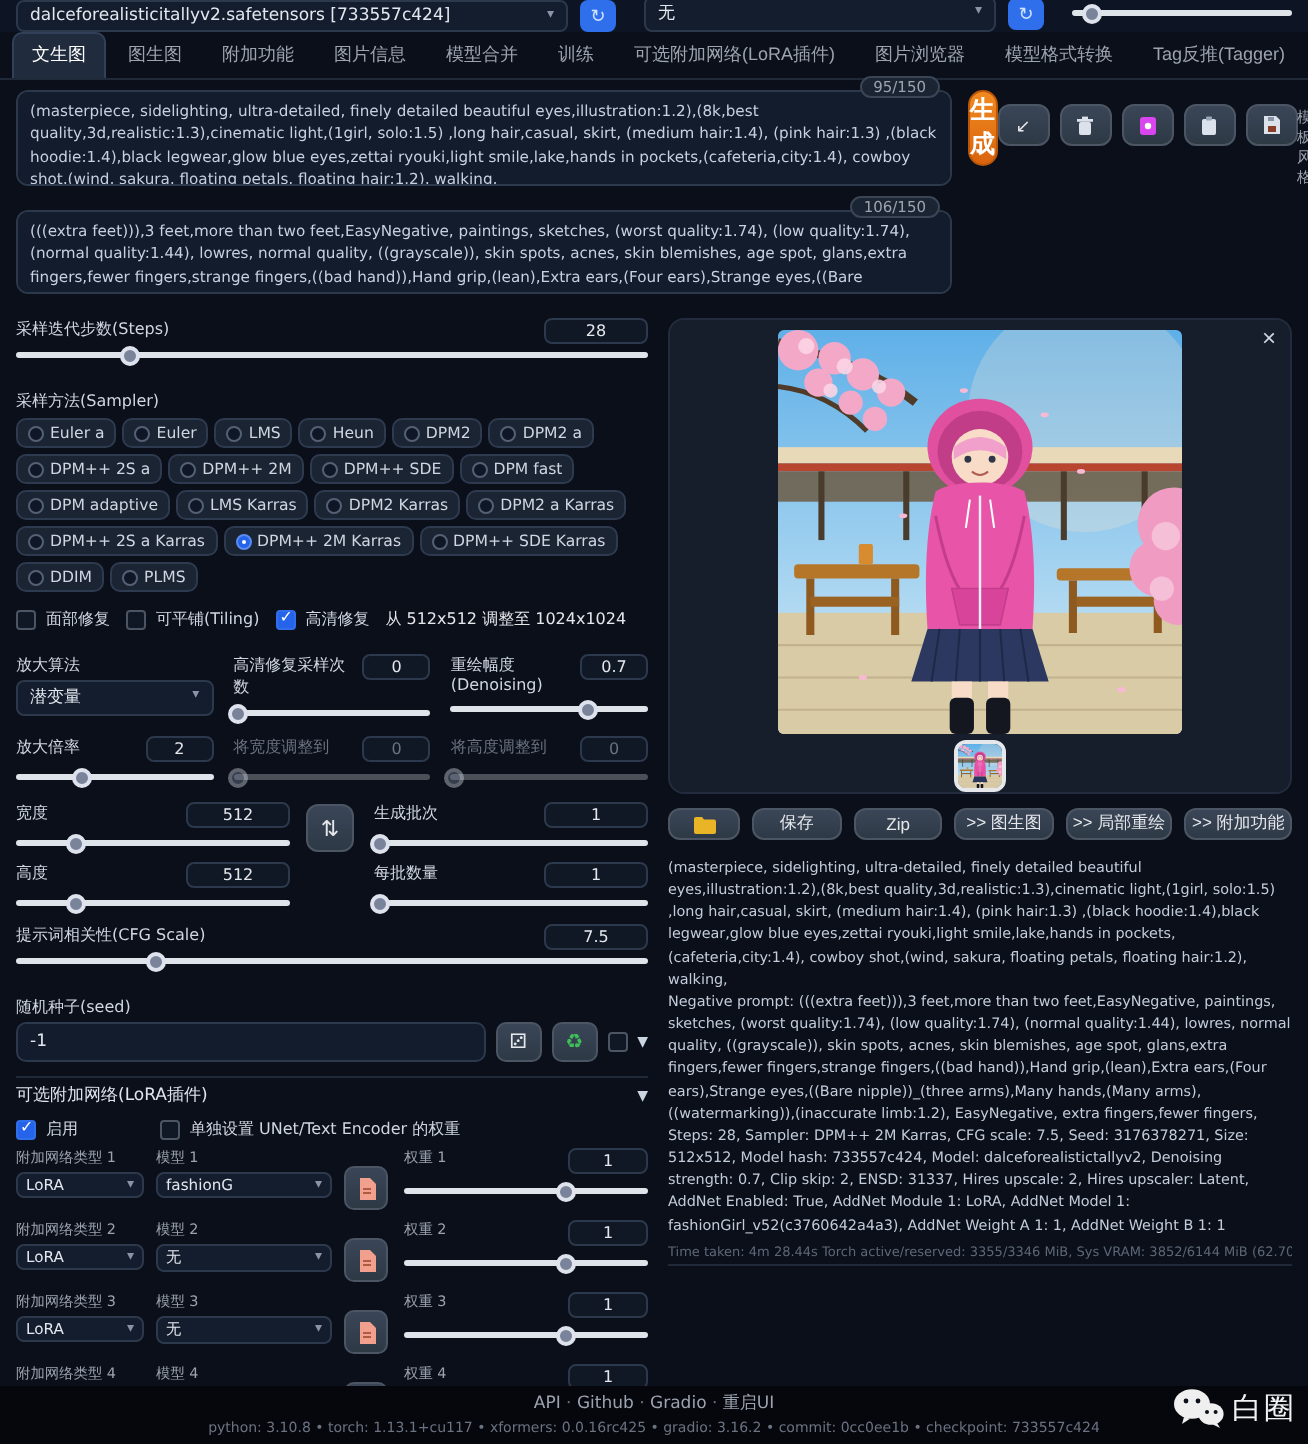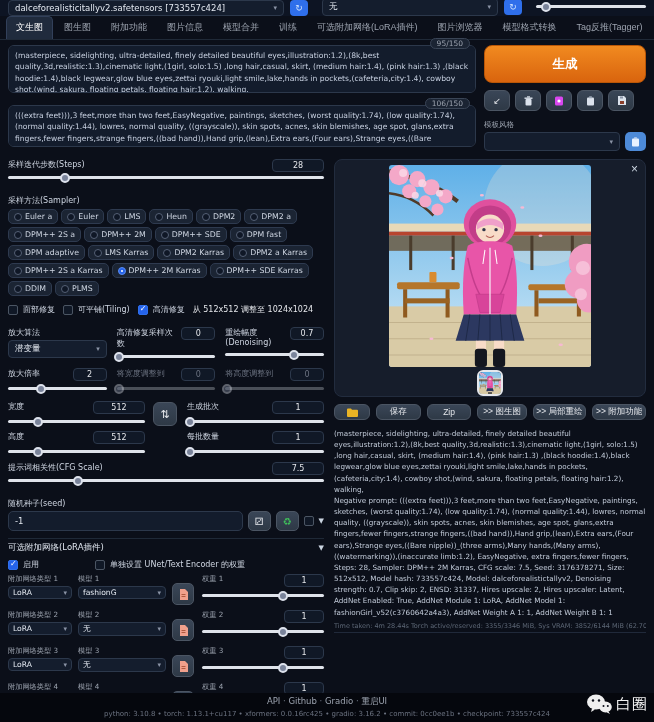--- a/index.html
+++ b/index.html
@@ -5,38 +5,38 @@
   *{box-sizing:border-box;margin:0;padding:0}
   html,body{background:#05070d}
   body{font-family:"DejaVu Sans","Liberation Sans",sans-serif}
   .page{position:relative;width:654px;height:722px;background:#0b0f19;color:#d1d5db;overflow:hidden;margin:0 auto}
 
   
   .topbar{display:flex;gap:14px;align-items:flex-end;height:16px;padding:0 8px;overflow:hidden;background:#0d1423}
   .tfield{display:flex;flex-direction:column}
   .tlabel{font-size:7.5px;color:#9ca3af;margin-bottom:1px;margin-top:-4px;white-space:nowrap}
   .ddrow{display:flex;align-items:center;gap:6px}
-  .dd{display:flex;align-items:center;justify-content:space-between;gap:5px;background:#141d2d;border:1px solid #2c384b;border-radius:4px;padding:2px 6px;color:#e3e8f0;font-size:8.5px;white-space:nowrap;overflow:hidden}
+  .dd{display:flex;justify-content:space-between;gap:5px;background:#141d2d;border:1px solid #2c384b;border-radius:4px;padding:2px 6px;color:#e3e8f0;font-size:8.5px;white-space:nowrap;overflow:hidden}
   .chev{color:#8b94a6;font-size:7px;flex:none}
   .bluebtn{width:18px;height:16px;border:none;border-radius:4px;background:#2f6feb;color:#cfe3ff;font-size:9px;line-height:14px;cursor:pointer;flex:none}
   .clipwrap{flex:1;max-width:230px;padding-bottom:4px}
 
   
   .tabs{display:flex;align-items:flex-end;gap:2px;padding:0 6px;border-bottom:1px solid #1f2937;background:#0b0f19;height:24px}
   .tab{padding:4px 9px 5px;font-size:9px;color:#9ca3af;background:transparent;border:none;cursor:pointer;white-space:nowrap}
   .tab.active{color:#fff;background:#202b3d;border:1px solid #32405a;border-bottom:none;border-radius:5px 5px 0 0}
 
   
   .content{padding:5px 8px 0}
   .prompt-grid{display:grid;grid-template-columns:1fr 162px;gap:8px}
   .prompts{display:flex;flex-direction:column;gap:8px}
   .ta-wrap{position:relative}
   textarea{width:100%;resize:none;background:#131c2c;border:1px solid #2c384b;border-radius:6px;color:#c7d0e0;font-size:7.6px;line-height:1.5;padding:4px 6px;font-family:"DejaVu Sans","Liberation Sans",sans-serif}
   .counter{position:absolute;top:-7px;right:6px;background:#1b2433;border:1px solid #3a4556;border-radius:8px;padding:0 6px;font-size:7.5px;color:#9ca3af}
-  .gen-col{display:flex;flex-direction:column}
+  .gen-col{display:flex;flex-direction:row}
   .gen{height:38px;width:100%;background:linear-gradient(#f18a20,#d9640e);border:1px solid #b95607;border-radius:8px;color:#fff;font-weight:bold;font-size:12.5px;cursor:pointer}
   .tools{display:flex;gap:5px;margin-top:7px}
   .tbtn{width:26px;height:21px;background:linear-gradient(#3a4657,#2e3946);border:1px solid #4b5563;border-radius:6px;color:#e5e7eb;font-size:9px;display:flex;align-items:center;justify-content:center;cursor:pointer}
   .style-label{font-size:7.5px;color:#9ca3af;margin:9px 0 2px}
   .style-row{display:flex;gap:5px;align-items:center}
   .style-dd{flex:1;height:19px}
   .bluebtn2{width:21px;height:19px;border:none;border-radius:5px;background:#4d8ad8;display:flex;align-items:center;justify-content:center;cursor:pointer;flex:none}
 
   
   .main-grid{display:grid;grid-template-columns:316px 1fr;gap:10px;margin-top:8px}
@@ -70,21 +70,21 @@
   .size-grid{display:grid;grid-template-columns:1fr 26px 1fr;gap:4px 8px;align-items:center;margin-top:2px}
   .swapbtn{width:24px;height:24px;background:linear-gradient(#3a4657,#2e3946);border:1px solid #4b5563;border-radius:6px;color:#e5e7eb;font-size:11px;cursor:pointer}
 
   .seed-row{display:flex;align-items:center;gap:5px;margin-top:1px}
   .seed-input{flex:1;background:#131c2c;border:1px solid #2c384b;border-radius:5px;color:#e3e8f0;font-size:8.5px;padding:3px 6px;height:20px;font-family:inherit}
   .sq{width:23px;height:20px;background:linear-gradient(#3a4657,#2e3946);border:1px solid #4b5563;border-radius:5px;display:flex;align-items:center;justify-content:center;font-size:10px;color:#e5e7eb;cursor:pointer;flex:none}
   .tri{font-size:7px;color:#cbd5e1}
 
   .accordion{border-top:1px solid #1f2937;margin-top:2px;padding-top:3px}
   .acc-head{display:flex;align-items:center;justify-content:space-between;font-size:8.5px;color:#dfe5ee;cursor:pointer}
-  .lora-checks{display:flex;gap:56px;margin:5px 0 4px}
+  .lora-checks{display:flex;gap:41px;margin:5px 0 4px}
   .lora-row{display:grid;grid-template-columns:64px 88px 24px 1fr;gap:6px;align-items:start;margin-bottom:5px}
   .tinylbl{font-size:7.2px;color:#9ca3af;line-height:1.25}
   .mini-dd{margin-top:1px;padding:1px 4px;font-size:7.6px}
   .filebtn{width:22px;height:22px;margin-top:9px;background:linear-gradient(#3a4657,#2e3946);border:1px solid #4b5563;border-radius:5px;display:flex;align-items:center;justify-content:center;cursor:pointer}
   .wcell .lrow{margin-bottom:1px}
 
   
   .right{display:flex;flex-direction:column;min-width:0}
   .gallery{position:relative;background:#161d2b;border:1px solid #222c3e;border-radius:8px;height:238px;display:flex;flex-direction:column;align-items:center;padding-top:5px}
   .gclose{position:absolute;top:2px;right:7px;color:#cbd5e1;font-size:12px;cursor:pointer;background:none;border:none}

